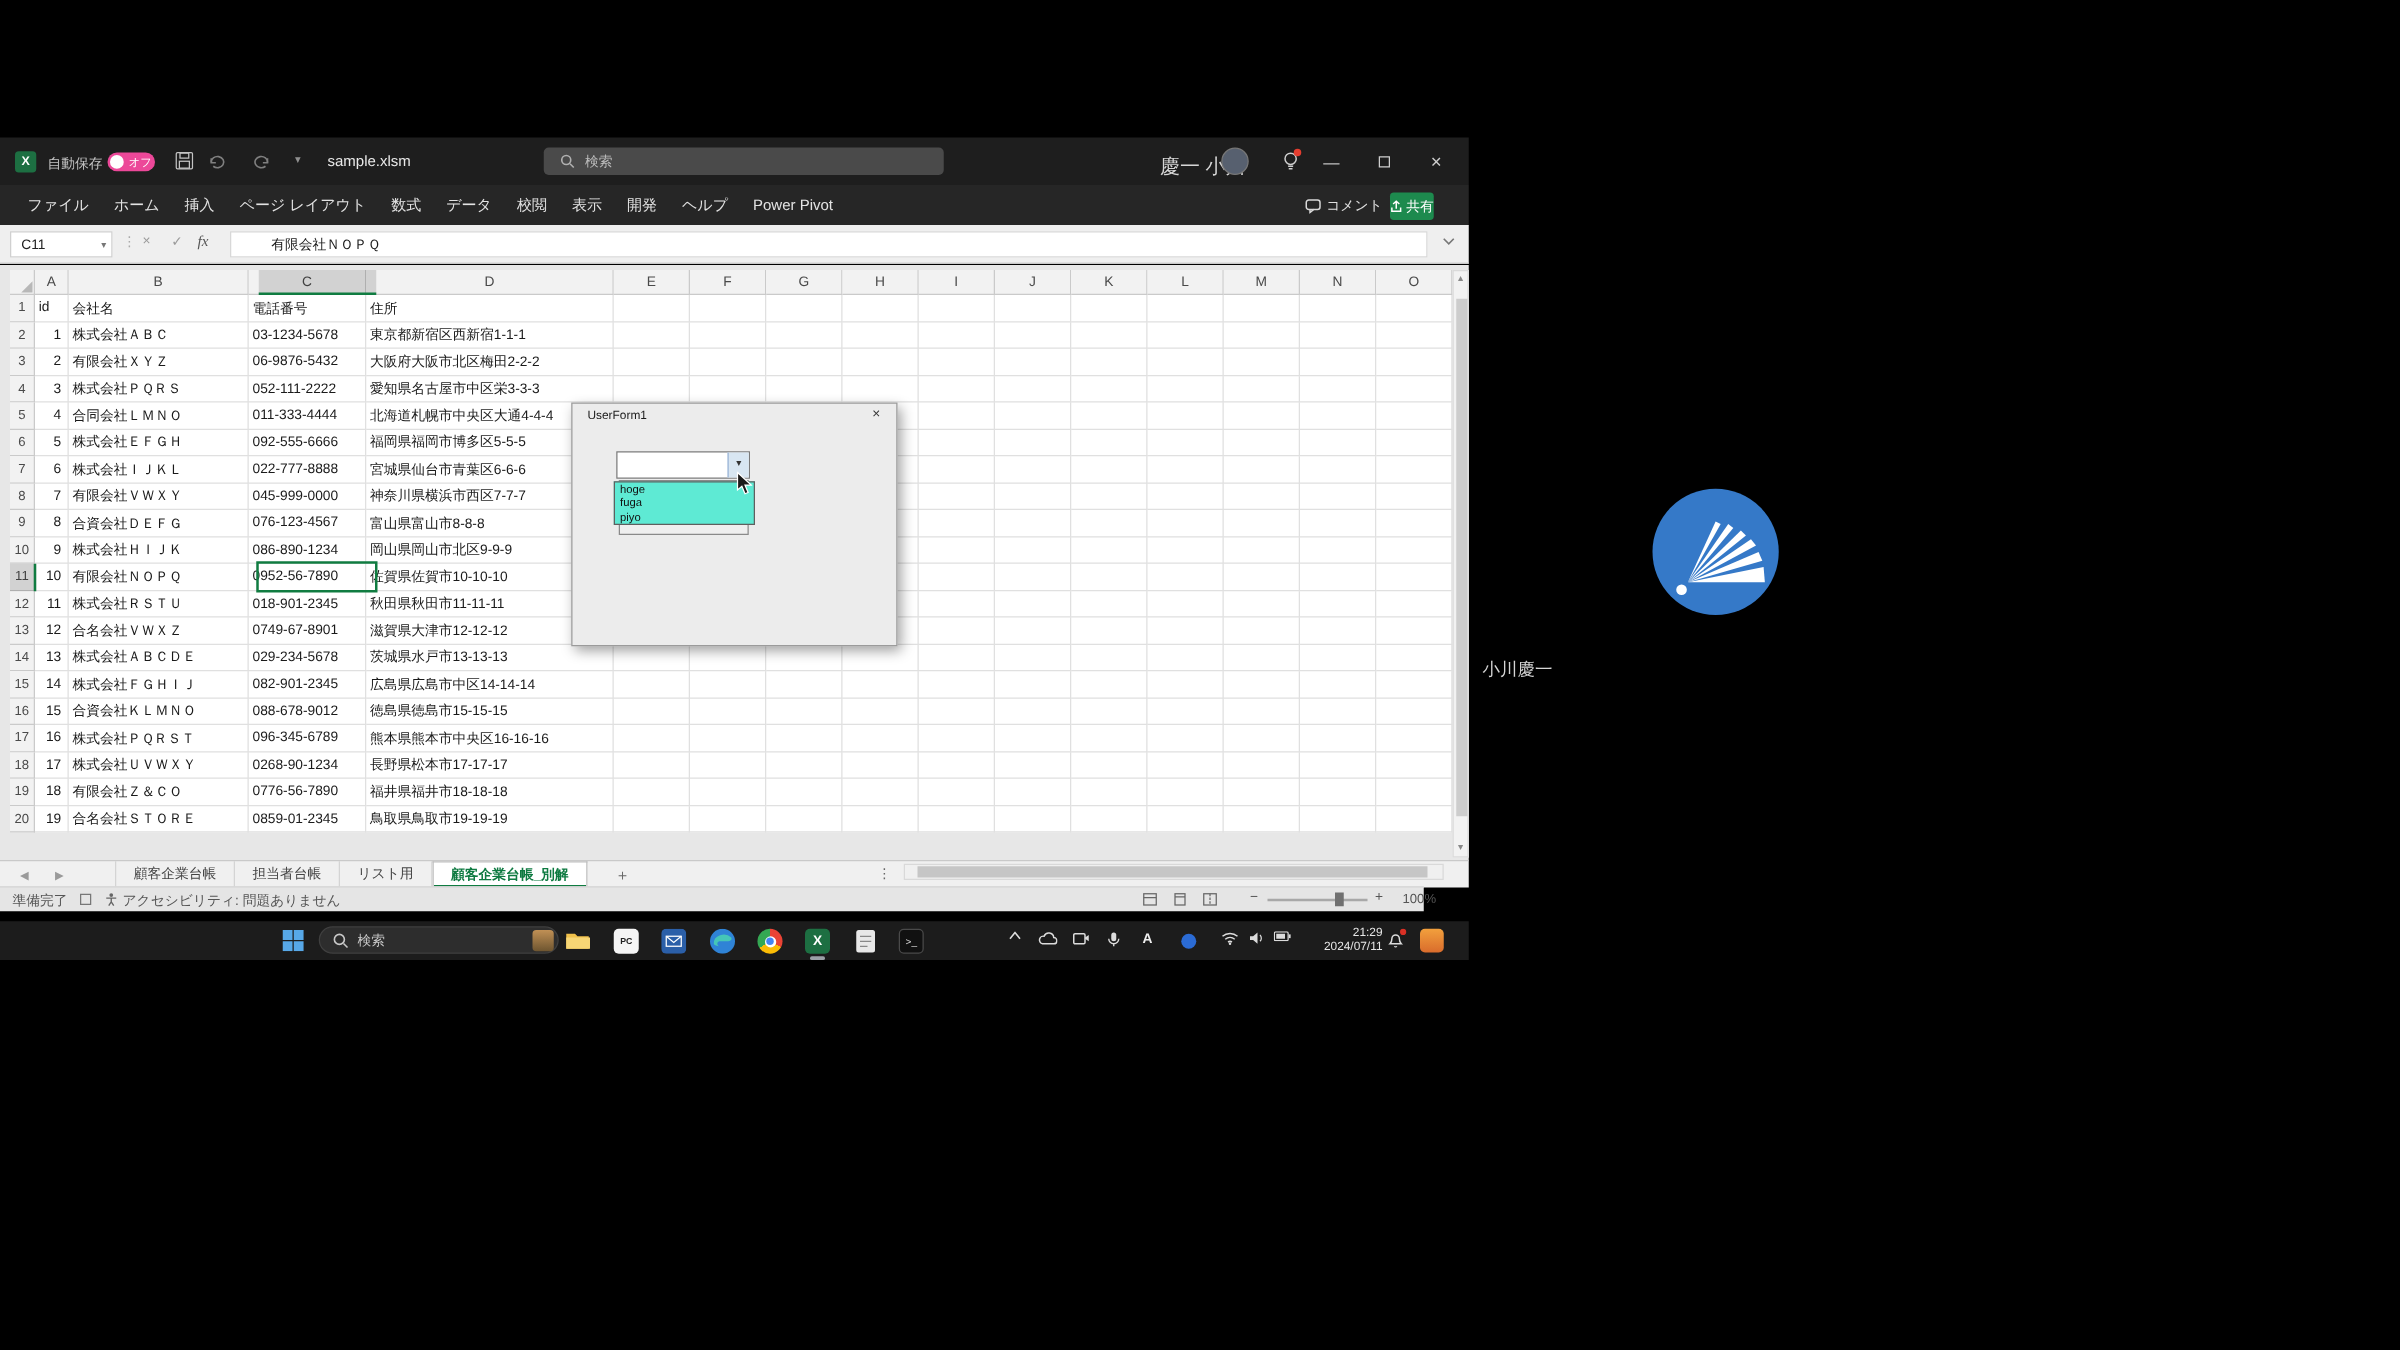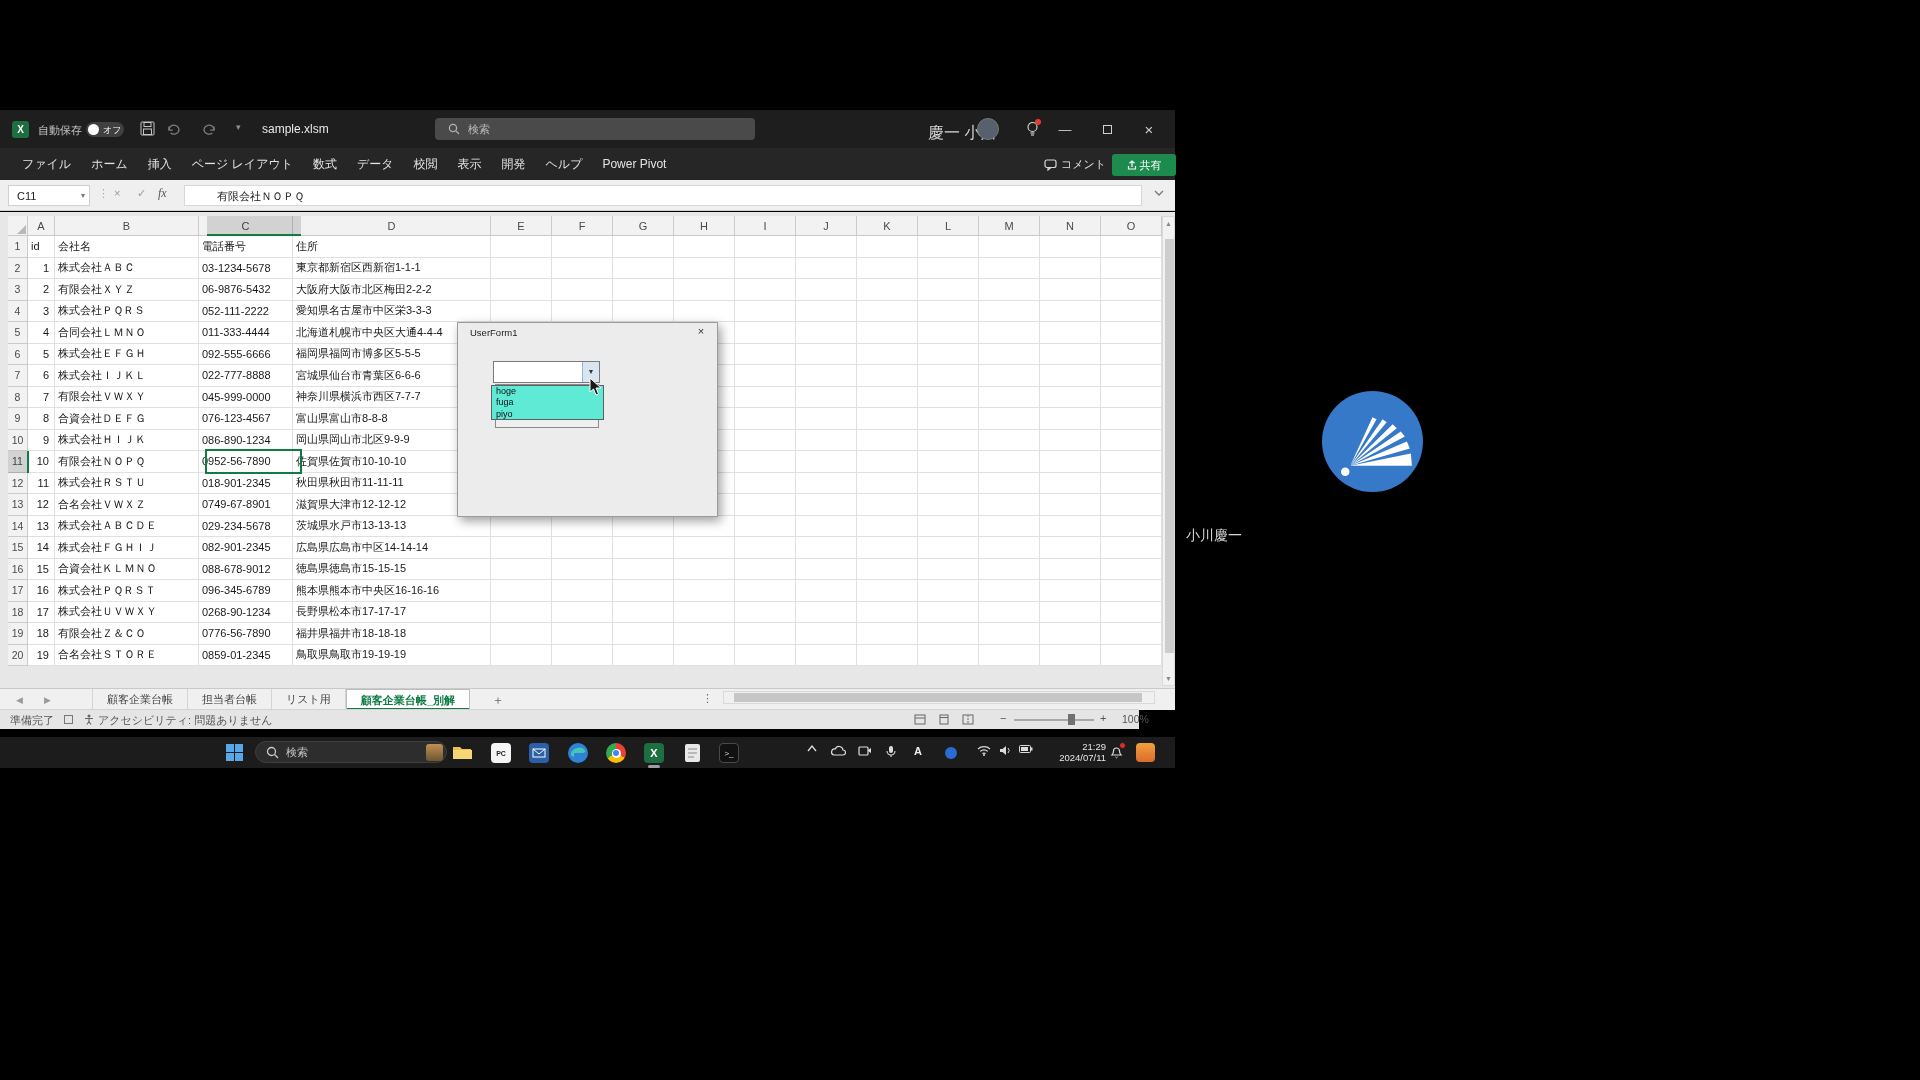--- a/index.html
+++ b/index.html
@@ -3,21 +3,21 @@
 <meta charset="utf-8">
 <style>
   *{margin:0;padding:0;box-sizing:border-box}
   html,body{width:1920px;height:1080px;background:#000;overflow:hidden;
     font-family:"Liberation Sans","DejaVu Sans",sans-serif}
   
   #titlebar{position:absolute;left:0;top:110px;width:1175px;height:38px;background:#1e1e1e;color:#cfcfcf}
   #xl-logo{position:absolute;left:12px;top:11px;width:17px;height:17px;background:#1d6f42;border-radius:3px;
     color:#fff;font-size:10px;font-weight:bold;text-align:center;line-height:17px}
   #autosave-label{position:absolute;left:38px;top:13px;font-size:11px;color:#c6c6c6}
-  #autosave-toggle{position:absolute;left:86px;top:12px;width:38px;height:15px;background:#404040;border-radius:8px}
+  #autosave-toggle{position:absolute;left:86px;top:12px;width:38px;height:15px;background:#ec4899;border-radius:8px}
   #autosave-knob{position:absolute;left:2px;top:2px;width:11px;height:11px;border-radius:50%;background:#fff}
   #autosave-state{position:absolute;left:17px;top:2px;font-size:9px;color:#fff}
   #save-ic{position:absolute;left:140px;top:11px}
   #undo-ic{position:absolute;left:166px;top:12px}
   #redo-ic{position:absolute;left:202px;top:12px}
   #qat-chevron{position:absolute;left:236px;top:12px;font-size:9px;color:#8f8f8f}
   #filename{position:absolute;left:262px;top:12px;font-size:12px;color:#e9e9e9}
   #tb-search{position:absolute;left:435px;top:8px;width:320px;height:22px;background:#4a4a4a;border-radius:4px;
     display:flex;align-items:center;color:#bdbdbd;font-size:11px}
   #tb-search svg{margin:0 8px 0 13px}
@@ -25,21 +25,21 @@
   #tb-avatar{position:absolute;left:977px;top:8px;width:22px;height:22px;border-radius:50%;background:#57606f;border:1px solid #777}
   #bulb{position:absolute;left:1026px;top:11px}
   #bulb .dot{position:absolute;right:-2px;top:-2px;width:6px;height:6px;border-radius:50%;background:#e43d2f}
   .winbtn{position:absolute;top:0;width:30px;height:38px;display:flex;align-items:center;justify-content:center;color:#cfcfcf;font-size:13px}
   #btn-min{left:1050px}#btn-max{left:1092px}#btn-close{left:1134px;font-size:15px}
   .max-box{width:9px;height:9px;border:1px solid #cfcfcf}
   
   #ribbon{position:absolute;left:0;top:148px;width:1175px;height:33px;background:#262626;display:flex;align-items:center;padding-left:12px}
   .rtab{font-size:12px;color:#e3e3e3;padding:0 10px;line-height:33px;white-space:nowrap}
   #btn-comments{position:absolute;left:1044px;top:6px;height:21px;display:flex;align-items:center;gap:4px;color:#e0e0e0;font-size:11px}
-  #btn-share{position:absolute;left:1112px;top:6px;height:22px;width:64px;background:#1d8a4e;border-radius:3px;color:#fff;
+  #btn-share{position:absolute;left:1112px;top:6px;height:22px;width:35px;background:#1d8a4e;border-radius:3px;color:#fff;
     font-size:11px;display:flex;align-items:center;justify-content:center;gap:3px}
   
   #fbar{position:absolute;left:0;top:180px;width:1175px;height:31px;background:#efefef;border-bottom:1px solid #cfcfcf}
   #namebox{position:absolute;left:8px;top:5px;width:82px;height:21px;background:#fff;border:1px solid #d0d0d0;
     font-size:11px;color:#222;line-height:20px;padding-left:8px}
   #namebox .dd{position:absolute;right:4px;top:0;font-size:8px;color:#777}
   #fb-dots{position:absolute;left:98px;top:7px;color:#aaa;font-size:11px}
   #fb-x{position:absolute;left:114px;top:7px;color:#9a9a9a;font-size:11px}
   #fb-check{position:absolute;left:137px;top:7px;color:#9a9a9a;font-size:11px}
   #fb-fx{position:absolute;left:158px;top:6px;color:#555;font-size:12px;font-style:italic;font-family:"Liberation Serif",serif}

